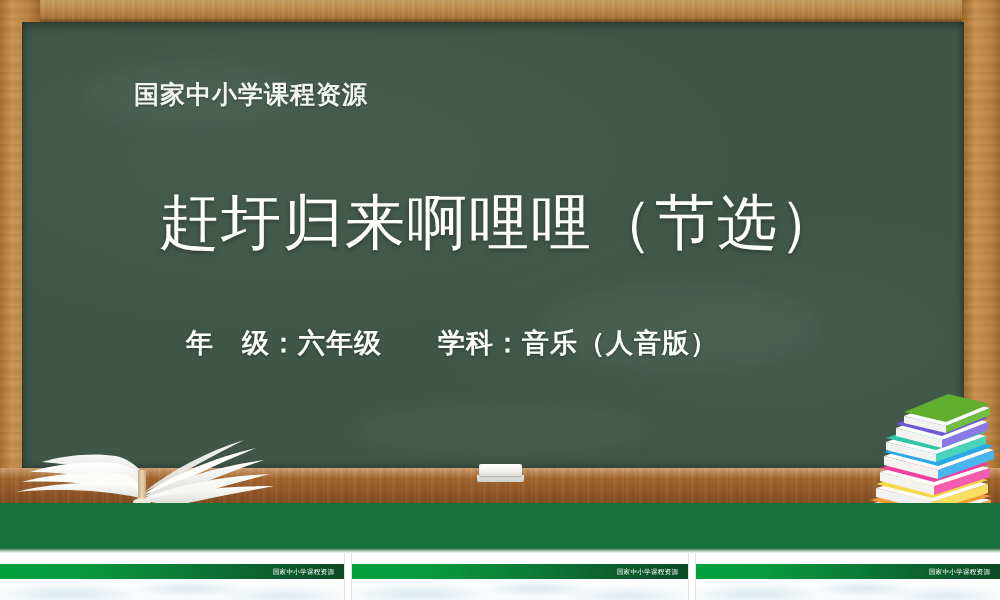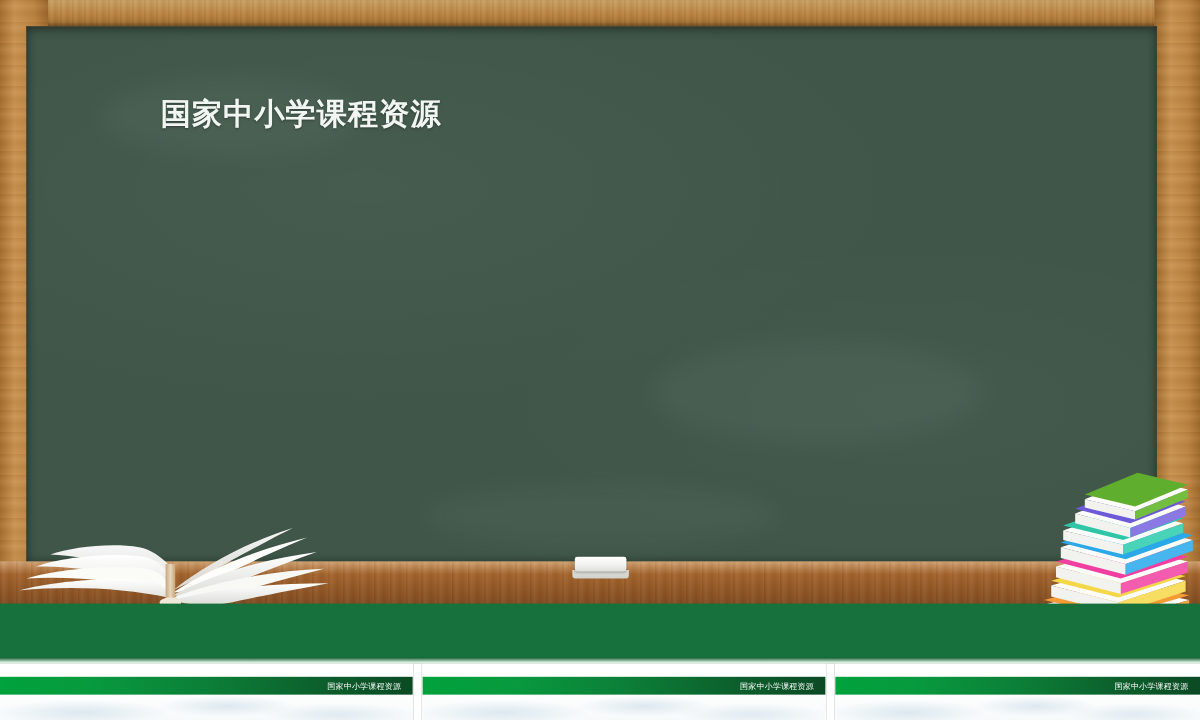--- a/index.html
+++ b/index.html
@@ -278,21 +278,23 @@
     <div class="frame-post-right"></div>
 
     <div class="chalkboard">
       <div class="chalk-smudge" style="left:60px; top:40px; width:220px; height:70px;"></div>
       <div class="chalk-smudge" style="left:520px; top:260px; width:280px; height:90px;"></div>
       <div class="chalk-smudge" style="left:330px; top:380px; width:300px; height:55px;"></div>
     </div>
 
     <div class="board-header">国家中小学课程资源</div>
 
-
+    <div class="board-title">赶圩归来啊哩哩（节选）</div>
+
+    <div class="board-meta line1">年　级：六年级　　学科：音乐（人音版）</div>
 
 
     <div class="ledge-highlight"></div>
     <div class="chalk-ledge"></div>
 
     <div class="eraser">
       <div class="felt"></div>
       <div class="body"></div>
     </div>
 

